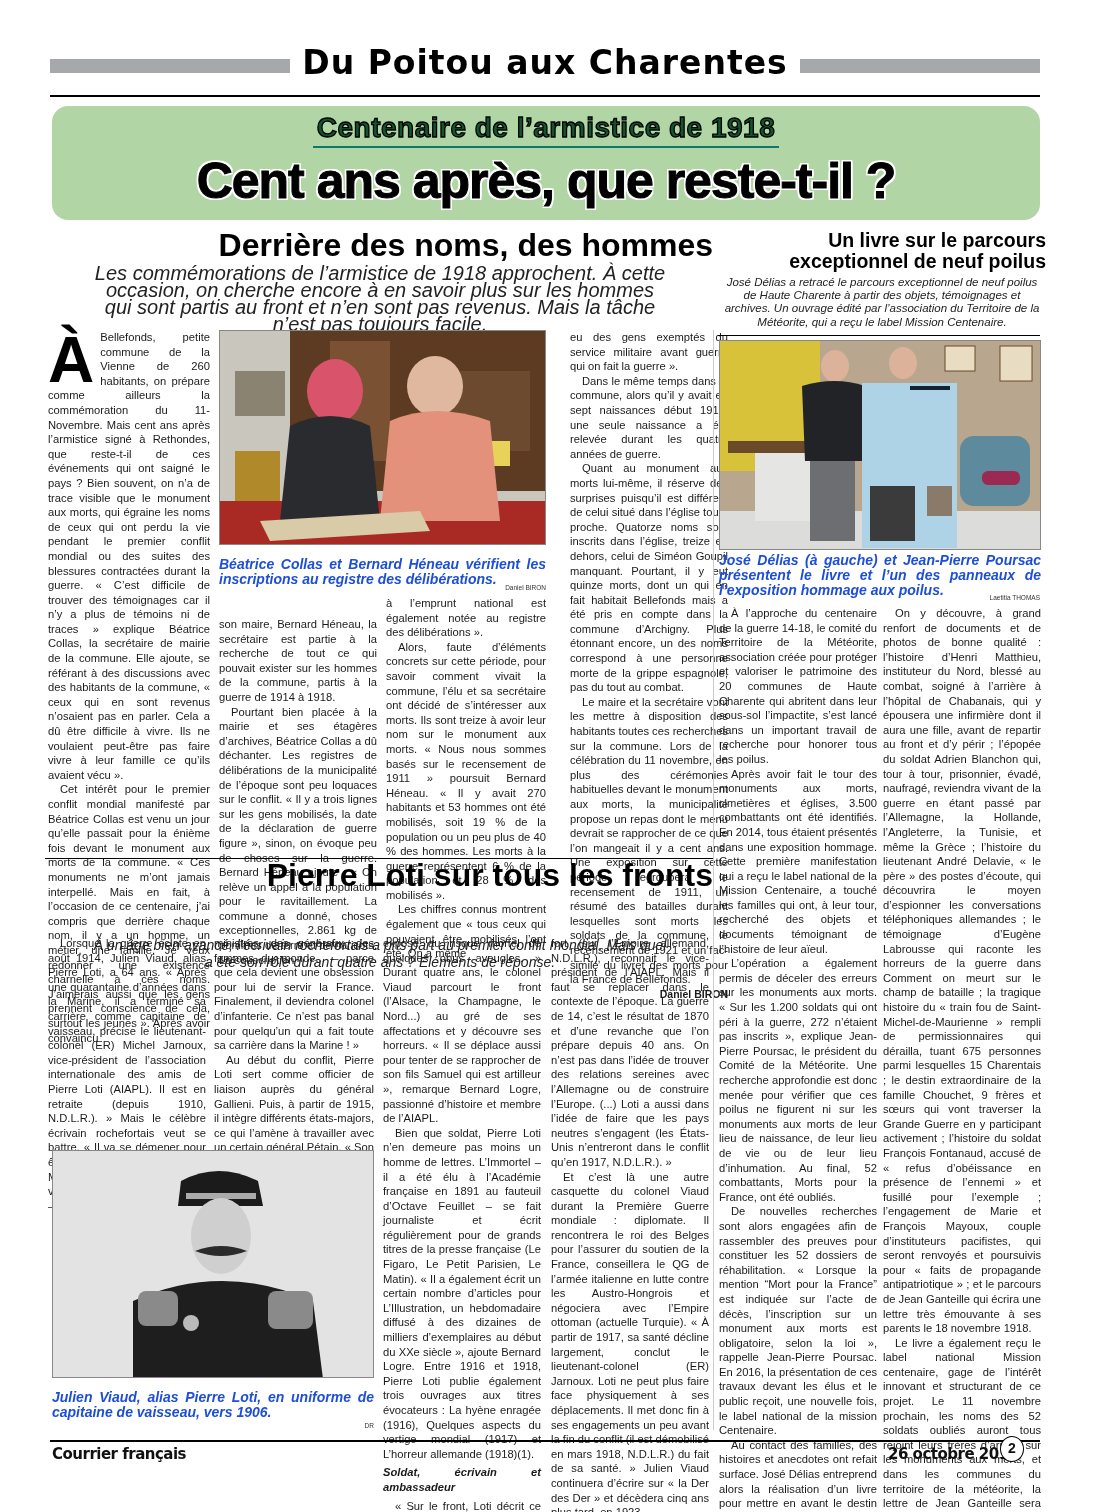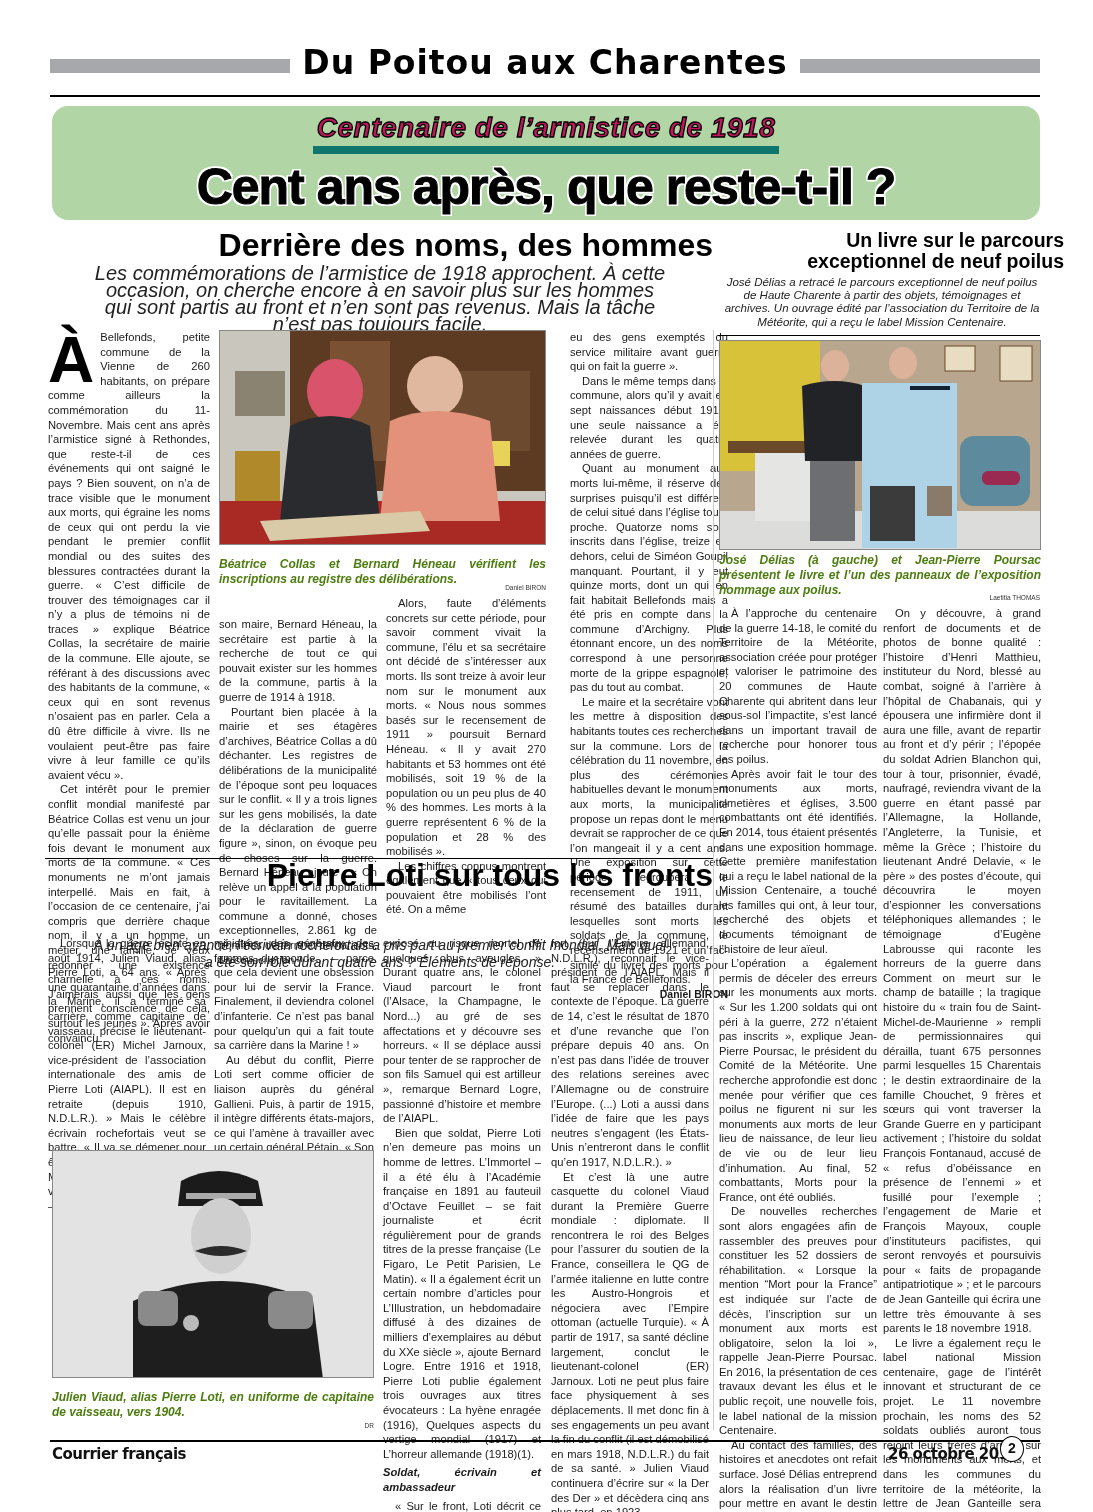--- a/index.html
+++ b/index.html
@@ -3,31 +3,31 @@
 <meta charset="utf-8">
 <style>
   * { box-sizing: border-box; margin: 0; padding: 0; }
   body { width: 1093px; height: 1512px; background: #fff; position: relative; overflow: hidden; font-family: "Liberation Sans", sans-serif; color: #111; }
   .abs { position: absolute; }
   .masthead { left: 50px; top: 42px; width: 990px; height: 40px; display: flex; align-items: center; }
   .masthead .bar { height: 14px; background: #a7a8ab; flex: 1; margin-top: 8px; }
   .masthead .title { font-family: "DejaVu Sans", sans-serif; font-weight: bold; font-size: 33px; letter-spacing: 1px; padding: 0 12px; color: #000; }
   .rule-top { left: 50px; top: 95px; width: 990px; height: 2px; background: #000; }
   .banner { left: 52px; top: 106px; width: 988px; height: 114px; background: #b2d5a6; border-radius: 16px; text-align: center; }
-  .banner .kicker { display: inline-block; margin-top: 6px; font-size: 28px; font-style: italic; font-weight: bold; color: #be185d; -webkit-text-stroke: 1.3px #000; letter-spacing: 0.5px; border-bottom: 8px solid #0f766e; padding: 0 4px 2px; }
+  .banner .kicker { display: inline-block; margin-top: 6px; font-size: 28px; font-weight: bold; color: #14532d; -webkit-text-stroke: 1.3px #000; letter-spacing: 0.5px; border-bottom: 2px solid #0f766e; padding: 0 4px 2px; }
   .banner .headline { font-size: 50px; font-weight: bold; color: #000; -webkit-text-stroke: 1px #000; text-shadow: 2px 0 #fff, -2px 0 #fff, 0 2px #fff, 0 -2px #fff, 2px 2px #fff, -2px -2px #fff, 2px -2px #fff, -2px 2px #fff; margin-top: 4px; letter-spacing: -1px; }
   .h2 { font-weight: bold; color: #000; text-align: right; }
   .chapo { font-style: italic; text-align: center; font-size: 20px; line-height: 17px; color: #222; }
   .col { font-size: 11.2px; line-height: 14.6px; text-align: justify; hyphens: auto; color: #1a1a1a; }
   .col p { text-indent: 12px; }
   .col p.noindent { text-indent: 0; }
   .dropcap { float: left; font-size: 64px; line-height: 56px; font-weight: bold; margin: 2px 6px 0 0; color: #000; }
   .sig { text-align: right; font-weight: bold; font-size: 10.5px; }
   .photo { border: 1px solid #888; overflow: hidden; }
-  .caption { font-style: italic; font-weight: bold; font-size: 12px; line-height: 15px; color: #4d7c0f; text-align: justify; }
+  .caption { font-style: italic; font-weight: bold; font-size: 14px; line-height: 15px; color: #1d4ed8; text-align: justify; }
   .credit { font-size: 6.5px; text-align: right; color: #333; }
   .footer { left: 50px; top: 1440px; width: 990px; height: 2px; background: #000; }
   .foot-left { left: 52px; top: 1445px; font-size: 15px; font-weight: bold; font-family: "DejaVu Sans", sans-serif; letter-spacing: -0.5px; }
   .foot-right { left: 888px; top: 1445px; font-size: 15px; font-weight: bold; font-family: "DejaVu Sans", sans-serif; letter-spacing: -0.5px; }
   .pagenum { left: 1000px; top: 1436px; width: 24px; height: 26px; border: 1.5px solid #000; border-radius: 50%; text-align: center; font-size: 14px; font-weight: bold; line-height: 23px; background: #fff; }
 </style>
 </head>
 <body>
 
 <div class="abs masthead">
@@ -69,34 +69,35 @@
   </svg>
 </div>
 <div class="abs caption" style="left:219px;top:557px;width:327px;">Béatrice Collas et Bernard Héneau vérifient les inscriptions au registre des délibérations.</div>
 <div class="abs credit" style="left:440px;top:584px;width:106px;">Daniel BIRON</div>
 
 <div class="abs col" style="left:219px;top:596px;width:158px;margin-top:21px;">
   <p class="noindent">son maire, Bernard Héneau, la secrétaire est partie à la recherche de tout ce qui pouvait exister sur les hommes de la commune, partis à la guerre de 1914 à 1918.</p>
   <p>Pourtant bien placée à la mairie et ses étagères d’archives, Béatrice Collas a dû déchanter. Les registres de délibérations de la municipalité de l’époque sont peu loquaces sur le conflit. « Il y a trois lignes sur les gens mobilisés, la date de la déclaration de guerre figure », sinon, on évoque peu de choses sur la guerre. Bernard Héneau ajoute : « On relève un appel à la population pour le ravitaillement. La commune a donné, choses exceptionnelles, 2.861 kg de pommes de terre et de haricots. La souscription</p>
 </div>
 <div class="abs col" style="left:386px;top:596px;width:160px;">
+  <p class="noindent">à l’emprunt national est également notée au registre des délibérations ».</p>
   <p>Alors, faute d’éléments concrets sur cette période, pour savoir comment vivait la commune, l’élu et sa secrétaire ont décidé de s’intéresser aux morts. Ils sont treize à avoir leur nom sur le monument aux morts. « Nous nous sommes basés sur le recensement de 1911 » poursuit Bernard Héneau. « Il y avait 270 habitants et 53 hommes ont été mobilisés, soit 19 % de la population ou un peu plus de 40 % des hommes. Les morts à la guerre représentent 6 % de la population et 28 % des mobilisés ».</p>
   <p>Les chiffres connus montrent également que « tous ceux qui pouvaient être mobilisés l’ont été. On a même</p>
 </div>
 <div class="abs col" style="left:570px;top:330px;width:158px;">
   <p class="noindent">eu des gens exemptés du service militaire avant guerre qui on fait la guerre ».</p>
   <p>Dans le même temps dans la commune, alors qu’il y avait eu sept naissances début 1914, une seule naissance a été relevée durant les quatre années de guerre.</p>
   <p>Quant au monument aux morts lui-même, il réserve des surprises puisqu’il est différent de celui situé dans l’église toute proche. Quatorze noms sont inscrits dans l’église, treize en dehors, celui de Siméon Goupil manquant. Pourtant, il y eut quinze morts, dont un qui en fait habitait Bellefonds mais a été pris en compte dans la commune d’Archigny. Plus étonnant encore, un des noms correspond à une personne morte de la grippe espagnole, pas du tout au combat.</p>
   <p>Le maire et la secrétaire vont les mettre à disposition des habitants toutes ces recherches sur la commune. Lors de la célébration du 11 novembre, en plus des cérémonies habituelles devant le monument aux morts, la municipalité propose un repas dont le menu devrait se rapprocher de ce que l’on mangeait il y a cent ans. Une exposition sur cette période regroupera le recensement de 1911, un résumé des batailles durant lesquelles sont morts les soldats de la commune, le recensement de 1921 et un fac-similé du livret des morts pour la France de Bellefonds.</p>
   <div class="sig">Daniel BIRON</div>
 </div>
 
 <div class="abs" style="left:713px;top:330px;width:1px;height:1100px;background:#ccc;"></div>
 
-<div class="abs h2" style="left:736px;top:230px;width:328px;font-size:19.5px;line-height:21px;">Un livre sur le parcours exceptionnel de neuf poilus</div>
+<div class="abs h2" style="left:718px;top:230px;width:328px;font-size:19.5px;line-height:21px;">Un livre sur le parcours exceptionnel de neuf poilus</div>
 <div class="abs chapo" style="left:720px;top:276px;width:324px;font-size:11.5px;line-height:13.2px;">José Délias a retracé le parcours exceptionnel de neuf poilus de Haute Charente à partir des objets, témoignages et archives. Un ouvrage édité par l’association du Territoire de la Météorite, qui a reçu le label Mission Centenaire.</div>
 <div class="abs" style="left:718px;top:335px;width:322px;height:1px;background:#000;"></div>
 
 <div class="abs photo" style="left:719px;top:340px;width:322px;height:210px;">
   <svg width="322" height="210" viewBox="0 0 322 210">
     <rect width="322" height="210" fill="#b9a68e"></rect>
     <rect x="0" y="0" width="100" height="130" fill="#d8c23a"></rect>
     <rect x="0" y="170" width="322" height="40" fill="#dcdcda"></rect>
     <rect x="35" y="110" width="60" height="70" fill="#e5e5e3"></rect>
     <rect x="8" y="100" width="80" height="12" fill="#6b4a2a"></rect>
@@ -148,21 +149,21 @@
     <path d="M128 30 Q165 10 205 30 L210 55 L125 55 Z" fill="#1b1b1b"></path>
     <rect x="133" y="42" width="70" height="6" fill="#aaa"></rect>
     <ellipse cx="168" cy="85" rx="30" ry="38" fill="#cfcfcf"></ellipse>
     <path d="M142 100 Q168 90 194 100 Q168 110 142 100 Z" fill="#2b2b2b"></path>
     <path d="M80 150 Q168 110 260 150 L270 228 L80 228 Z" fill="#1e1e1e"></path>
     <rect x="85" y="140" width="40" height="35" rx="8" fill="#8a8a8a"></rect>
     <rect x="215" y="140" width="45" height="38" rx="8" fill="#8a8a8a"></rect>
     <circle cx="138" cy="172" r="8" fill="#bbb"></circle>
   </svg>
 </div>
-<div class="abs caption" style="left:52px;top:1390px;width:322px;">Julien Viaud, alias Pierre Loti, en uniforme de capitaine de vaisseau, vers 1904.</div>
+<div class="abs caption" style="left:52px;top:1390px;width:322px;">Julien Viaud, alias Pierre Loti, en uniforme de capitaine de vaisseau, vers 1906.</div>
 <div class="abs credit" style="left:330px;top:1422px;width:44px;">DR</div>
 
 <div class="abs col" style="left:383px;top:936px;width:158px;">
   <p class="noindent">exposé au risque mortel de quelques obus aveugles. » Durant quatre ans, le colonel Viaud parcourt le front (l’Alsace, la Champagne, le Nord...) au gré de ses affectations et y découvre ses horreurs. « Il se déplace aussi pour tenter de se rapprocher de son fils Samuel qui est artilleur », remarque Bernard Logre, passionné d’histoire et membre de l’AIAPL.</p>
   <p>Bien que soldat, Pierre Loti n’en demeure pas moins un homme de lettres. L’Immortel – il a été élu à l’Académie française en 1891 au fauteuil d’Octave Feuillet – se fait journaliste et écrit régulièrement pour de grands titres de la presse française (Le Figaro, Le Petit Parisien, Le Matin). « Il a également écrit un certain nombre d’articles pour L’Illustration, un hebdomadaire diffusé à des dizaines de milliers d’exemplaires au début du XXe siècle », ajoute Bernard Logre. Entre 1916 et 1918, Pierre Loti publie également trois ouvrages aux titres évocateurs : La hyène enragée (1916), Quelques aspects du vertige mondial (1917) et L’horreur allemande (1918)(1).</p>
   <div style="font-weight:bold;font-style:italic;margin:4px 0;">Soldat, écrivain et ambassadeur</div>
   <p>« Sur le front, Loti décrit ce qu’il voit avec précision, ce qu’il a toujours fait d’ailleurs », explique Michel Jarnoux. Ses écrits, qui véhiculent la propagande des Alliés(2), laissent transparaître sa germanophobie. « Il tapait</p>
 </div>
 <div class="abs col" style="left:551px;top:936px;width:158px;">
   <p class="noindent">fort (sur l’Empire allemand, N.D.L.R.), reconnait le vice-président de l’AIAPL. Mais il faut se replacer dans le contexte de l’époque. La guerre de 14, c’est le résultat de 1870 et d’une revanche que l’on prépare depuis 40 ans. On n’est pas dans l’idée de trouver des relations sereines avec l’Allemagne ou de construire l’Europe. (...) Loti a aussi dans l’idée de faire que les pays neutres s’engagent (les États-Unis n’entreront dans le conflit qu’en 1917, N.D.L.R.). »</p>

